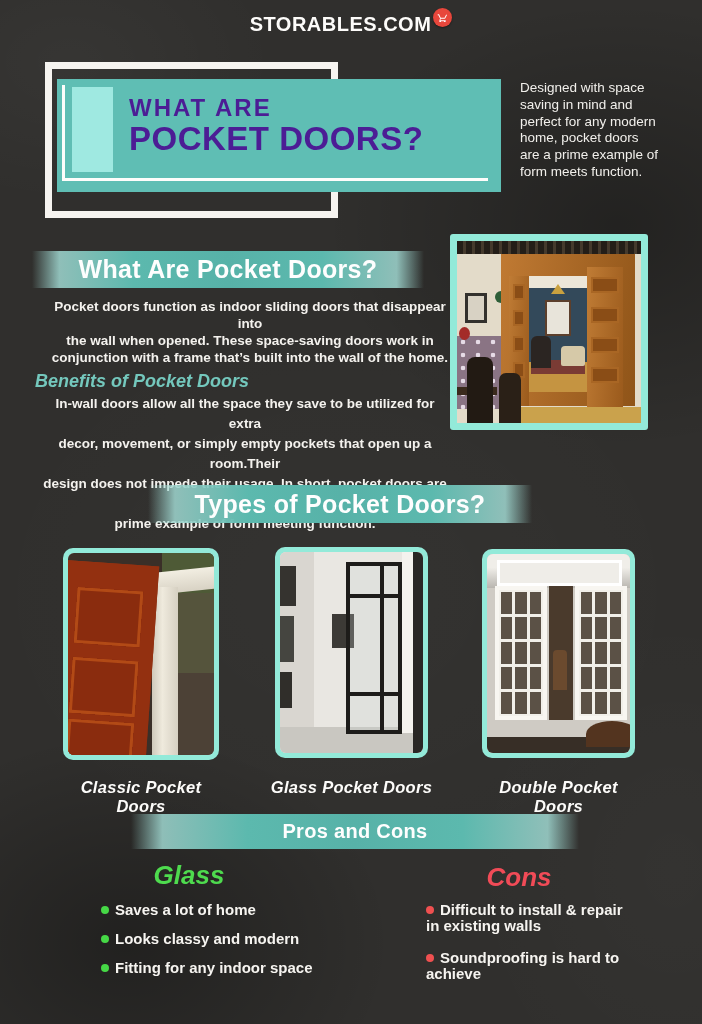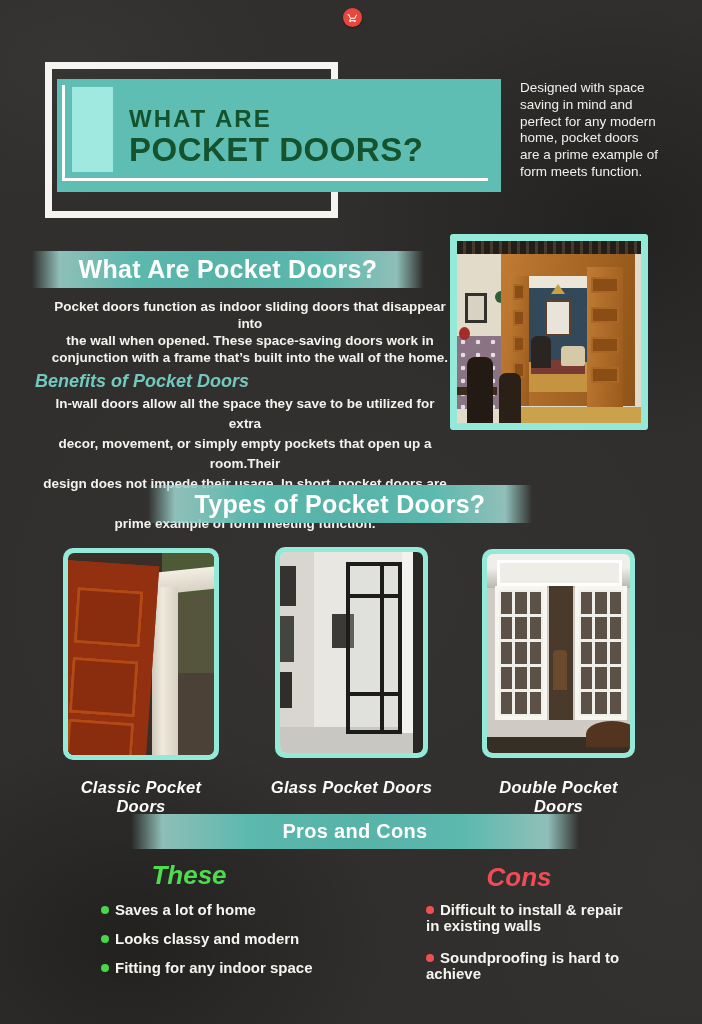--- a/index.html
+++ b/index.html
@@ -21,21 +21,21 @@
   .logo-text { color:#fdfcfa; font-size:20px; font-weight:800; letter-spacing:0.5px; line-height:24px; }
   .cart-badge { width:19px; height:19px; border-radius:50%; background:#e8473c; margin-left:2px; margin-top:-4px;
                 display:flex; align-items:center; justify-content:center; box-shadow:0 1px 2px rgba(0,0,0,0.4); }
 
   
   .hero-frame  { position:absolute; left:45px; top:62px; width:293px; height:156px; border:7px solid #f6f4f0; }
   .hero-banner { position:absolute; left:57px; top:79px; width:444px; height:113px; background:#5fbeb4; }
   .hero-vline  { position:absolute; left:5px;  top:6px; width:3px; height:96px; background:#fdfdfb; }
   .hero-lightrect { position:absolute; left:15px; top:8px; width:41px; height:85px; background:#9fe9e1; }
   .hero-hline  { position:absolute; left:5px; top:99px; width:426px; height:3px; background:#fdfdfb; }
-  .hero-title  { position:absolute; left:72px; top:15px; color:#14532d;margin-top:11px; }
+  .hero-title  { position:absolute; left:72px; top:15px; color:#4c1d95; }
   .hero-title .l1 { font-size:24px; font-weight:800; letter-spacing:2px; line-height:27px; }
   .hero-title .l2 { font-size:33px; font-weight:800; letter-spacing:0.5px; line-height:36px; }
   .hero-intro { position:absolute; left:520px; top:80px; width:152px; color:#f1efeb;
                 font-size:13.5px; font-weight:400; line-height:16.8px; white-space:pre-line; }
 
   
   .ribbon { position:absolute; display:flex; align-items:center; justify-content:center;
             color:#fefefe; font-weight:800; letter-spacing:0.3px;
             background:linear-gradient(90deg, rgba(96,186,176,0) 0%, rgba(160,216,209,0.85) 7%,
                        #5cb9ae 26%, #57b2a8 50%, #5cb9ae 74%, rgba(160,216,209,0.85) 93%, rgba(96,186,176,0) 100%); }
@@ -146,20 +146,21 @@
   .c3-panes span { background:#5b5146; }
   .c3-floor { left:0; bottom:0; right:0; height:16px; background:#372e26; }
   .c3-table { right:-8px; bottom:6px; width:52px; height:26px; border-radius:50% 50% 0 0; background:#53341f; }
 </style>
 </head>
 <body>
 
 <div class="page">
 
   <div class="logo">
+    <span class="logo-text">STORABLES.COM</span>
     <span class="cart-badge">
       <svg viewBox="0 0 24 24" width="11" height="11" fill="#ffffff" aria-hidden="true">
         <path d="M7 18c-1.1 0-2 .9-2 2s.9 2 2 2 2-.9 2-2-.9-2-2-2zm10 0c-1.1 0-2 .9-2 2s.9 2 2 2 2-.9 2-2-.9-2-2-2zM7.2 14.5h9.3c.75 0 1.4-.41 1.74-1.03l3.56-6.97-1.78-.9-3.52 6.9H8.1L4.54 5H1.5v2h1.7l3.6 7.59-1.35 2.44C4.8 18.37 5.77 20 7 20h12v-2H7.42c-.14 0-.25-.11-.25-.25l.03-.12 1-1.63z"></path>
       </svg>
     </span>
   </div>
 
   <div class="hero-frame"></div>
   <div class="hero-banner">
     <div class="hero-vline"></div>
@@ -314,21 +315,21 @@
   </div>
 
   <div class="caption cap1">Classic Pocket Doors</div>
   <div class="caption cap2">Glass Pocket Doors</div>
   <div class="caption cap3">Double Pocket Doors</div>
 
   <div class="ribbon ribbon-pros">
     <span>Pros and Cons</span>
   </div>
 
-  <div class="pros-title">These</div>
+  <div class="pros-title">Glass</div>
   <div class="cons-title">Cons</div>
 
   <ul class="pc-list pros-list">
     <li class="pc-item"><span class="dot dot-green"></span><span>Saves a lot of home</span></li>
     <li class="pc-item"><span class="dot dot-green"></span><span>Looks classy and modern</span></li>
     <li class="pc-item"><span class="dot dot-green"></span><span>Fitting for any indoor space</span></li>
   </ul>
 
   <ul class="pc-list cons-list">
     <li class="pc-item"><span class="dot dot-red"></span><span>Difficult to install &amp; repair

